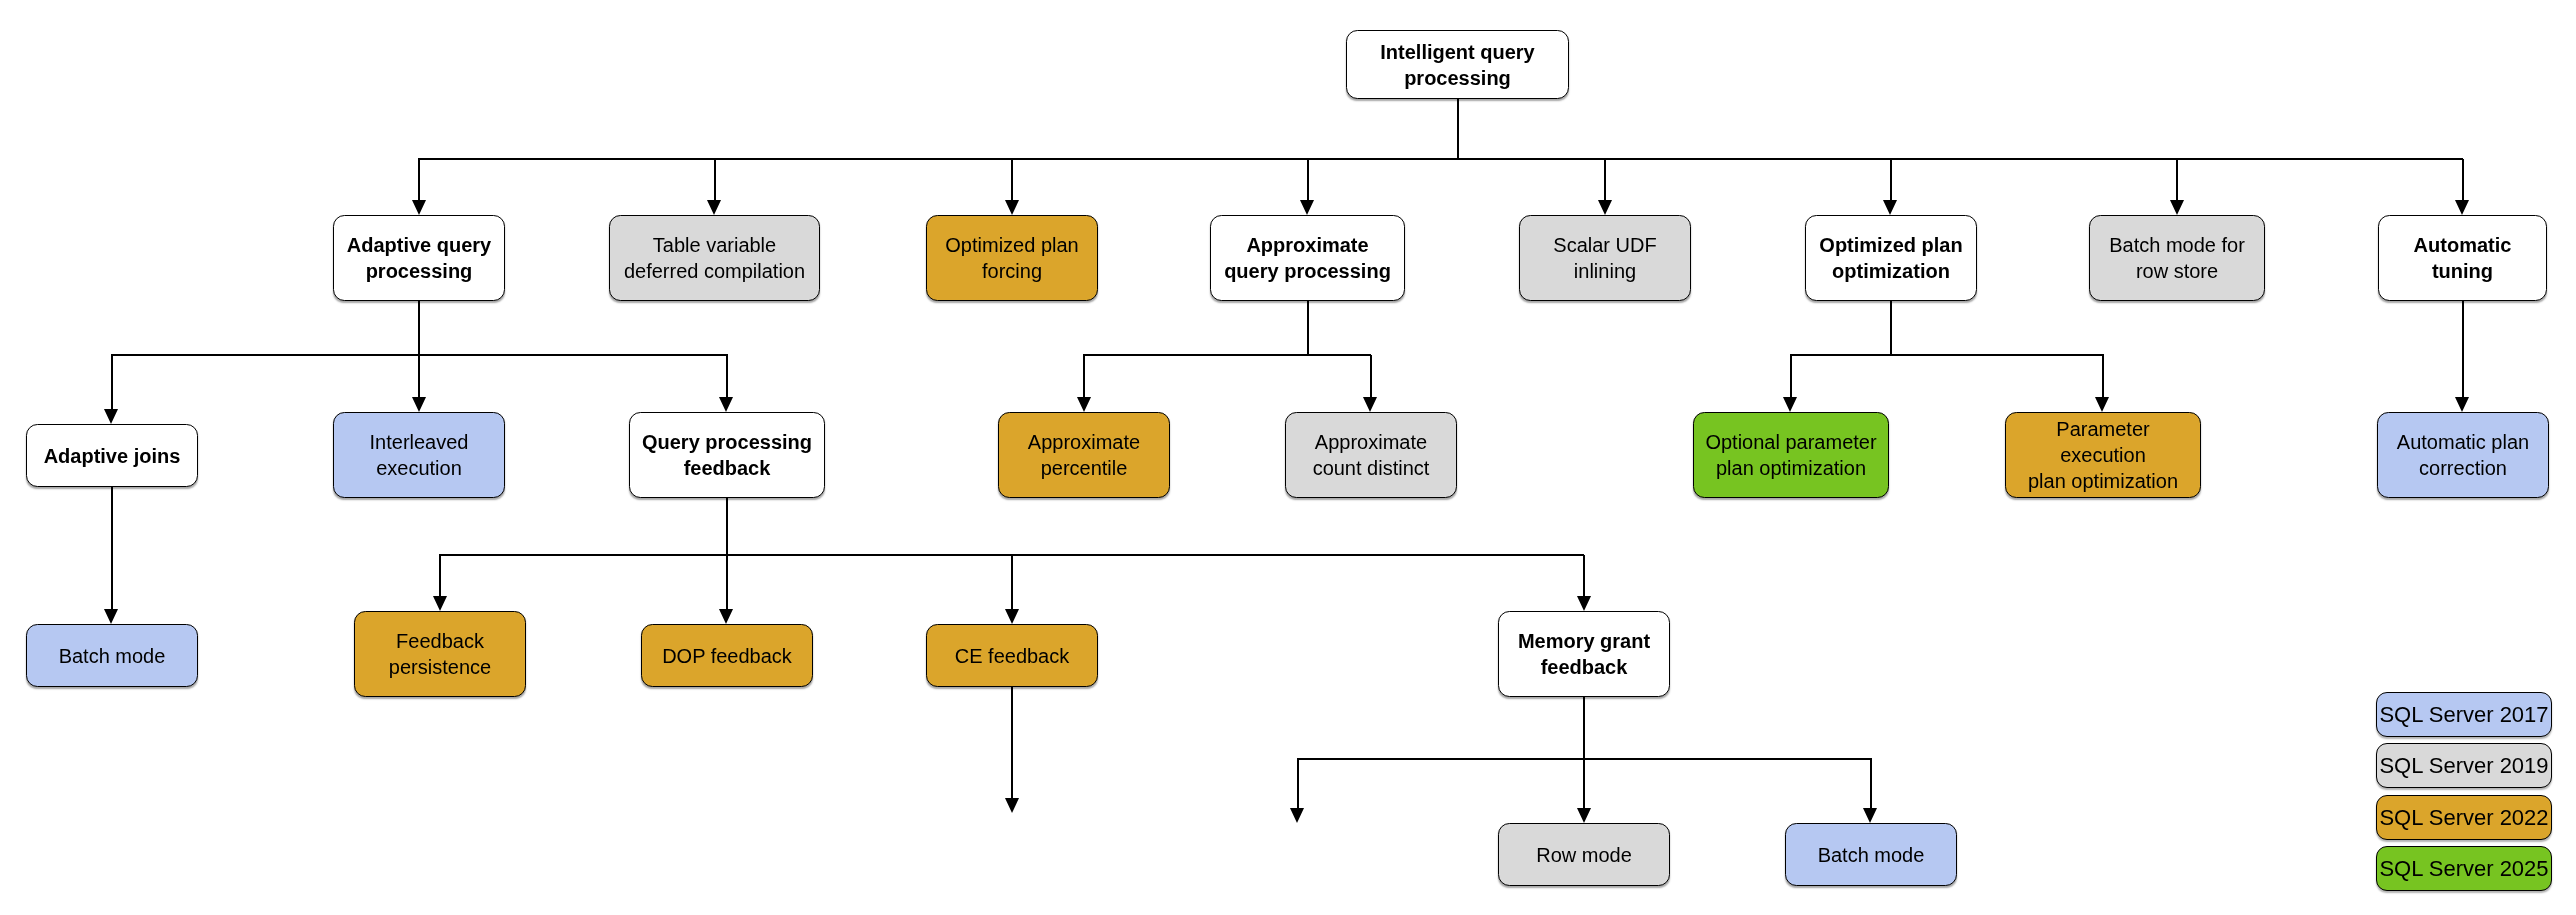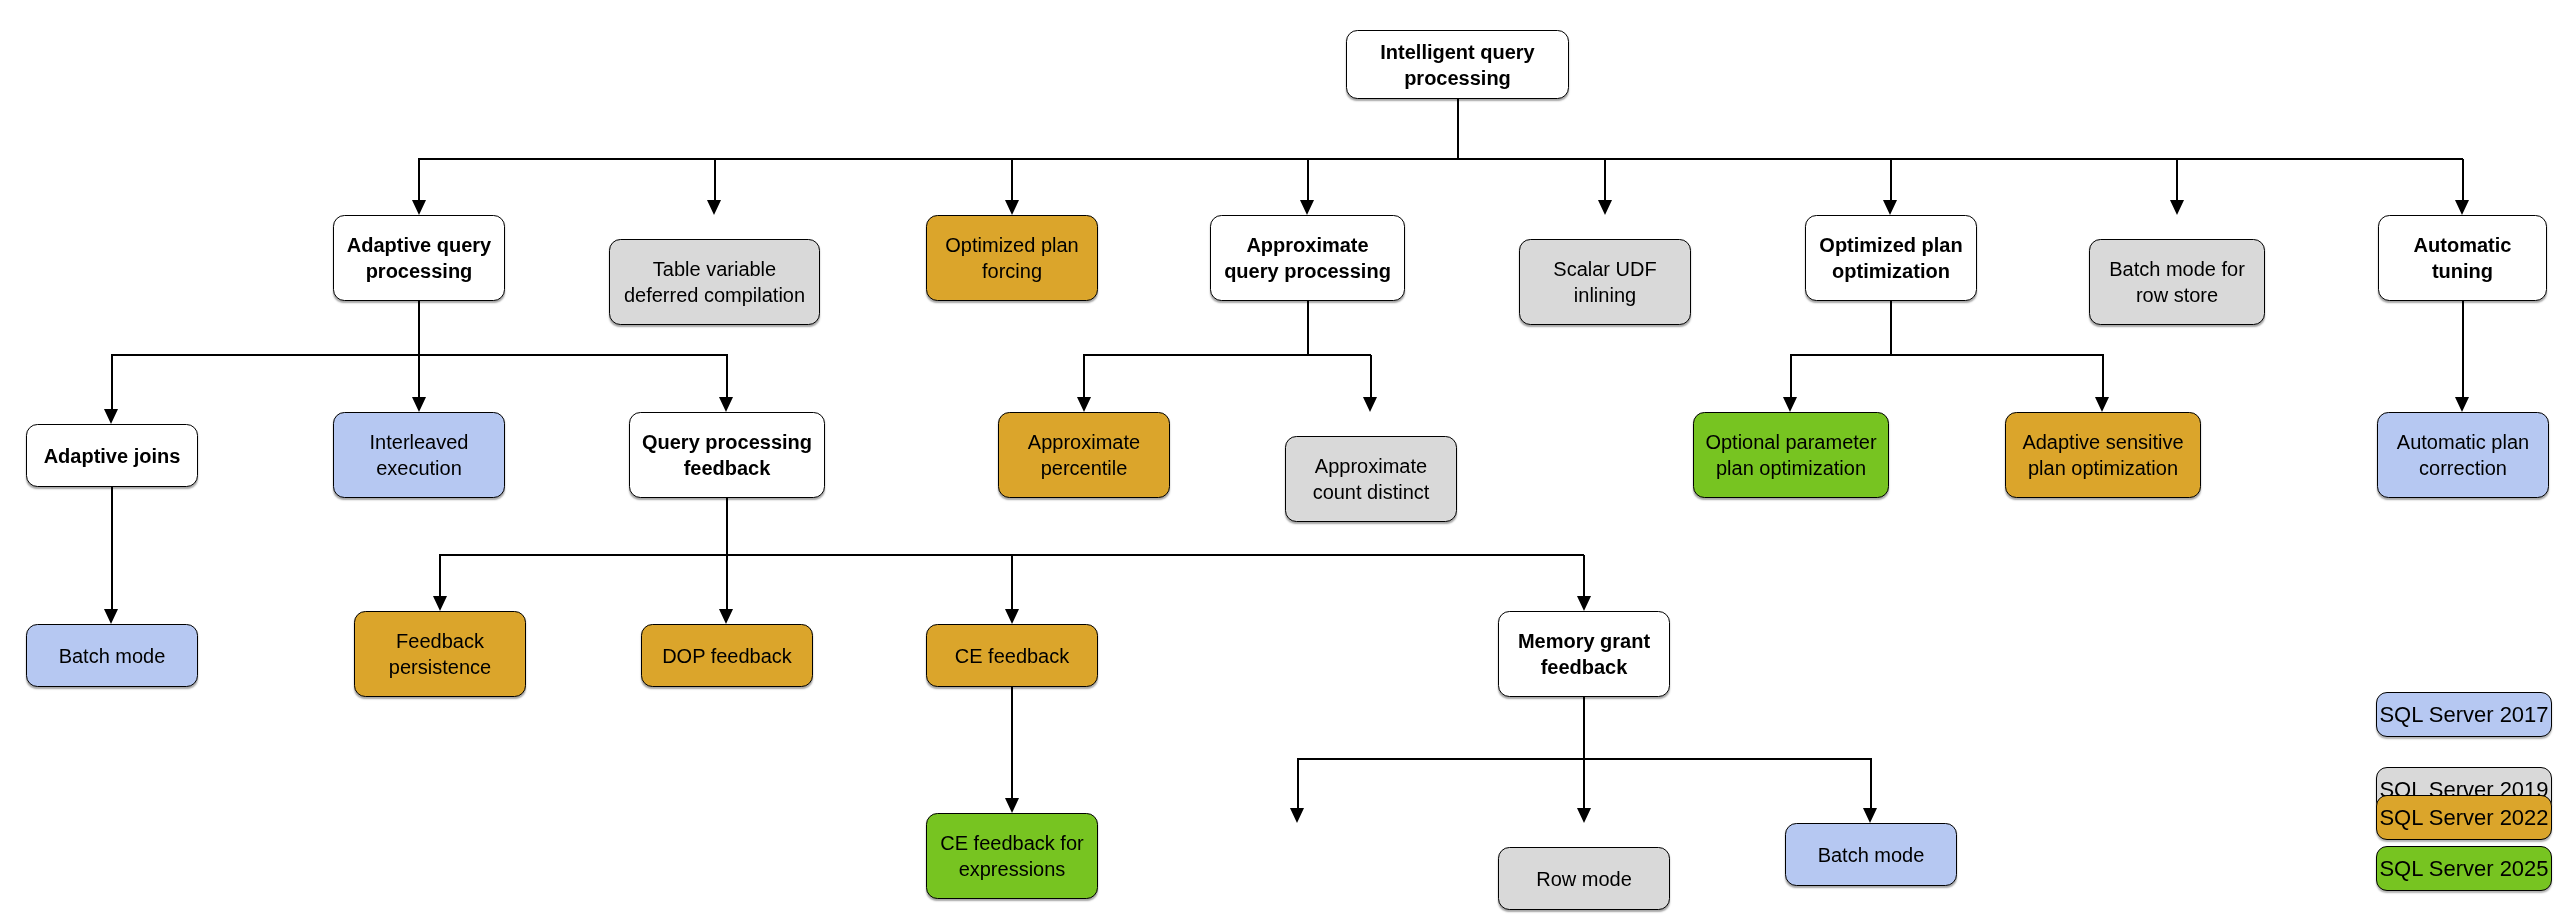--- a/index.html
+++ b/index.html
@@ -14,21 +14,21 @@
   .node{
     position:absolute;display:flex;align-items:center;justify-content:center;
     border:1.7px solid var(--border);border-radius:11.4px;background:var(--base);
     z-index:2;text-align:center;padding:0 5.7px;box-sizing:border-box;
     box-shadow:0 2.3px 1.7px -0.6px rgba(0,0,0,0.35);
   }
   .node .label{white-space:pre-line;font-size:20px;line-height:26px;font-weight:400;}
   .c-base{background:var(--base);}
   .c-base .label{font-weight:700;}
   .c-v2017{background:var(--v2017);}
-  .c-v2019{background:var(--v2019);margin-top:24px;}
+  .c-v2019{background:var(--v2019);}
   .c-v2022{background:var(--v2022);}
   .c-v2025{background:var(--v2025);}
   .pill{
     position:absolute;display:flex;align-items:center;justify-content:center;
     border:1.7px solid var(--border);border-radius:11px;z-index:2;box-sizing:border-box;
     box-shadow:0 2.3px 1.7px -0.6px rgba(0,0,0,0.30);
   }
   .pill .label{font-size:22px;line-height:23px;font-weight:400;white-space:nowrap;}
   .vl,.hl{position:absolute;background:var(--line);z-index:1;}
   .arrow{
@@ -162,21 +162,21 @@
   </div>
   <div class="node c-v2019" style="left:1285px;top:412px;width:172px;height:86px">
     <div class="label">Approximate
 count distinct</div>
   </div>
   <div class="node c-v2025" style="left:1693px;top:412px;width:196px;height:86px">
     <div class="label">Optional parameter
 plan optimization</div>
   </div>
   <div class="node c-v2022" style="left:2005px;top:412px;width:196px;height:86px">
-    <div class="label">Adaptive sensitive
+    <div class="label">Parameter execution
 plan optimization</div>
   </div>
   <div class="node c-v2017" style="left:2377px;top:412px;width:172px;height:86px">
     <div class="label">Automatic plan
 correction</div>
   </div>
 
   <div class="node c-v2017" style="left:26px;top:624px;width:172px;height:63px">
     <div class="label">Batch mode</div>
   </div>
@@ -188,24 +188,20 @@
     <div class="label">DOP feedback</div>
   </div>
   <div class="node c-v2022" style="left:926px;top:624px;width:172px;height:63px">
     <div class="label">CE feedback</div>
   </div>
   <div class="node c-base" style="left:1498px;top:611px;width:172px;height:86px">
     <div class="label">Memory grant
 feedback</div>
   </div>
 
-  <div class="node c-v2025" style="left:926px;top:813px;width:172px;height:86px">
-    <div class="label">CE feedback for
-expressions</div>
-  </div>
   <div class="node c-v2019" style="left:1498px;top:823px;width:172px;height:63px">
     <div class="label">Row mode</div>
   </div>
   <div class="node c-v2017" style="left:1785px;top:823px;width:172px;height:63px">
     <div class="label">Batch mode</div>
   </div>
 
   <div class="pill c-v2017" style="left:2376px;top:692px;width:176px;height:45px">
     <div class="label">SQL Server 2017</div>
   </div>

